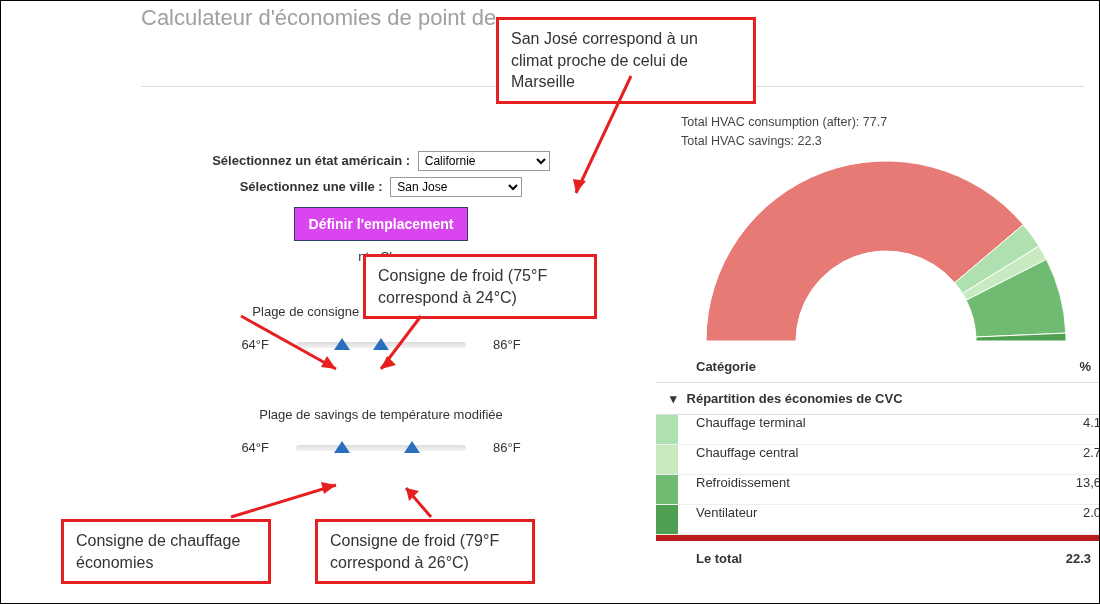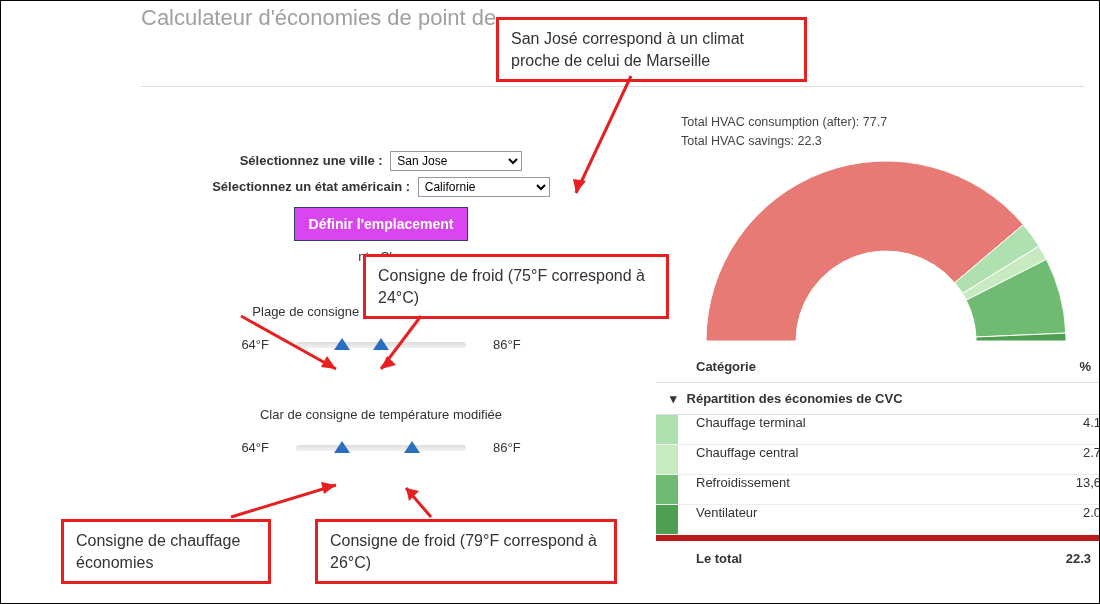--- a/index.html
+++ b/index.html
@@ -46,44 +46,44 @@
 </head>
 <body>
 
 <div class="frame">
 
   <div class="title">Calculateur d'économies de point de</div>
   <div class="divider"></div>
 
   <div class="left">
     <div class="form-row">
+      <label>Sélectionnez un état américain :</label>
+      <select><option>Californie</option></select>
+    </div>
+    <div class="form-row">
       <label>Sélectionnez une ville :</label>
       <select><option>San Jose</option></select>
-    </div>
-    <div class="form-row">
-      <label>Sélectionnez un état américain :</label>
-      <select><option>Californie</option></select>
     </div>
     <button class="btn-def">Définir l'emplacement</button>
     <div class="loc-line">nta Clar</div>
 
     <div class="slider-section">
       <div class="slider-title">Plage de consigne de température de départ</div>
       <div class="slider-wrap">
         <span class="lab">64°F</span>
         <div class="track">
           <div class="handle" id="h1a" style="left: 27%;"></div>
           <div class="handle" id="h1b" style="left: 50%;"></div>
         </div>
         <span class="lab">86°F</span>
       </div>
     </div>
 
     <div class="slider-section" style="margin-top:55px">
-      <div class="slider-title">Clar de consigne de température modifiée</div>
+      <div class="slider-title">Plage de savings de température modifiée</div>
       <div class="slider-wrap">
         <span class="lab">64°F</span>
         <div class="track">
           <div class="handle" id="h2a" style="left: 27%;"></div>
           <div class="handle" id="h2b" style="left: 68%;"></div>
         </div>
         <span class="lab">86°F</span>
       </div>
     </div>
   </div>
@@ -133,24 +133,24 @@
           <div class="name">Ventilateur</div>
           <div class="pct">2.0</div>
         </div>
       </div>
     <div class="total">
       <div class="name" style="padding-left:0">Le total</div>
       <div class="pct">22.3</div>
     </div>
   </div>
 
-  <div class="callout" style="top:16px; left:495px; width:311px">San José correspond à un climat proche de celui de Marseille</div>
-  <div class="callout" style="top:253px; left:362px; width:306px">Consigne de froid (75°F correspond à 24°C)</div>
+  <div class="callout" style="top:16px; left:495px; width:260px">San José correspond à un climat proche de celui de Marseille</div>
+  <div class="callout" style="top:253px; left:362px; width:234px">Consigne de froid (75°F correspond à 24°C)</div>
   <div class="callout" style="top:518px; left:60px; width:210px">Consigne de chauffage économies</div>
-  <div class="callout" style="top:518px; left:314px; width:302px">Consigne de froid (79°F correspond à 26°C)</div>
+  <div class="callout" style="top:518px; left:314px; width:220px">Consigne de froid (79°F correspond à 26°C)</div>
 
   <svg class="arrow" style="top:0;left:0;width:1100px;height:604px">
     <defs></defs>
 
     <g>
         <line x1="630" y1="75" x2="575" y2="192"></line>
         <polygon points="575,192 585,180 572,178"></polygon>
       </g>
 
     <g>

